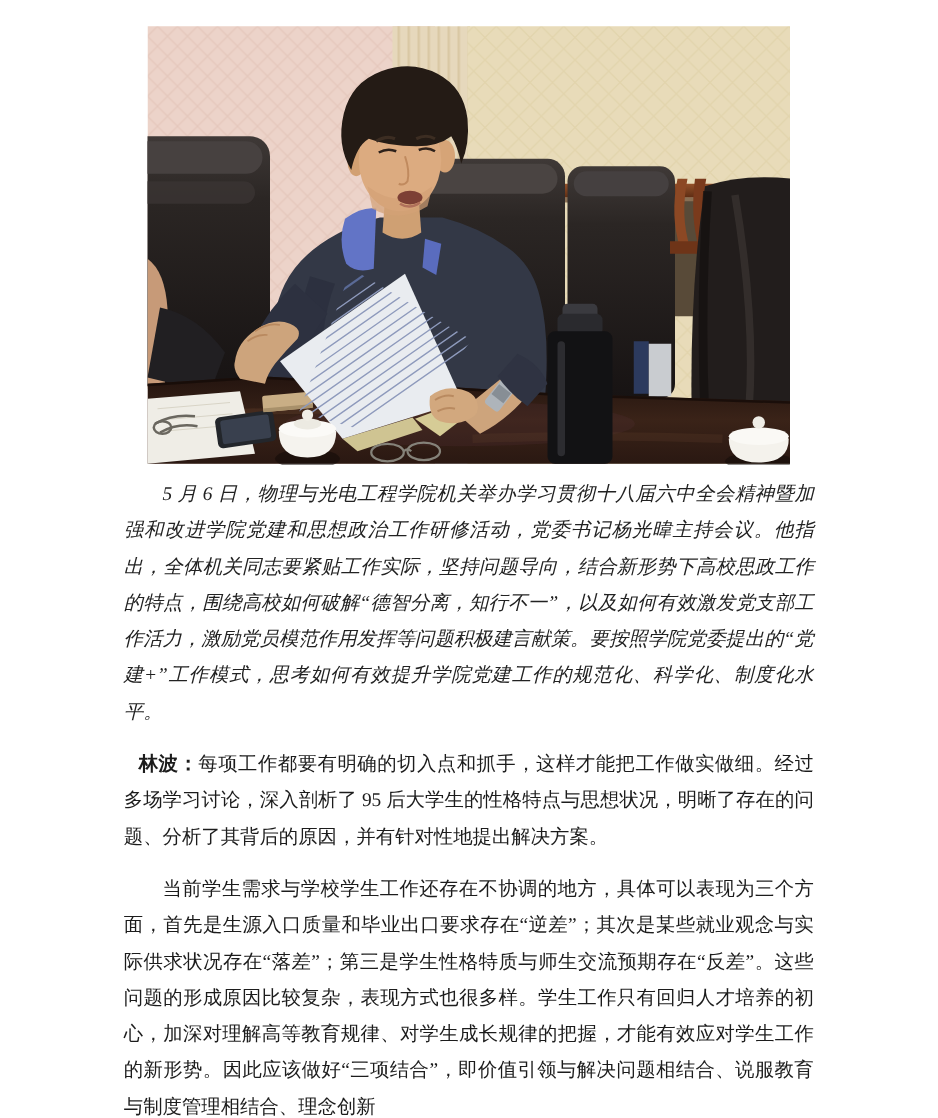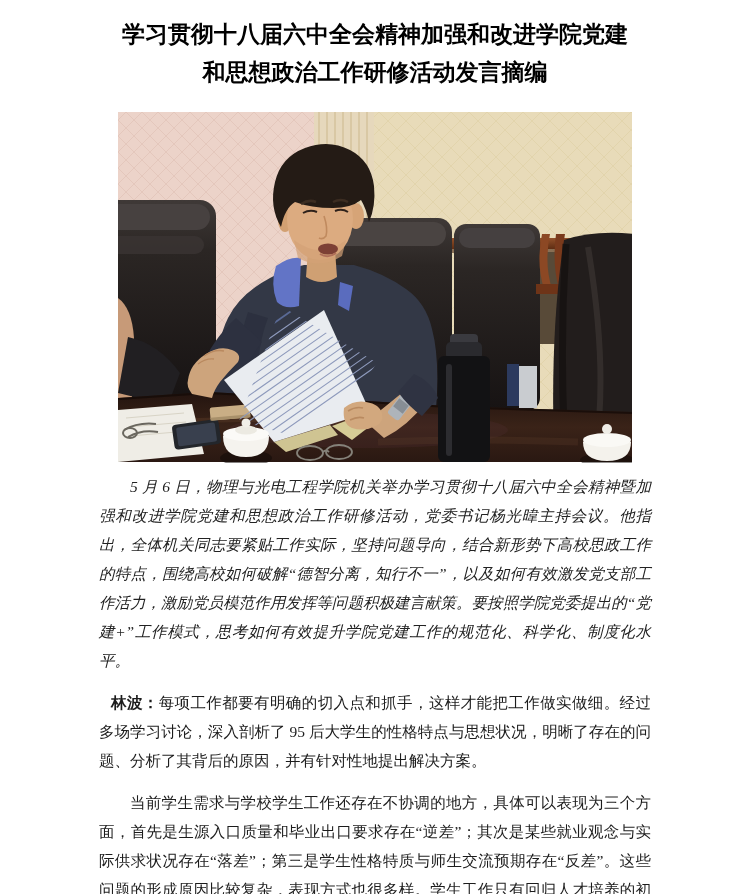--- a/index.html
+++ b/index.html
@@ -39,24 +39,20 @@
   .content p { margin: 0 0 13px 0; }
   .indent { text-indent: 2em; }
   .intro { font-style: italic; color: #222222; }
   .speaker { font-weight: 700; font-style: normal; margin-left: 12px; }
 </style>
 </head>
 <body>
 
 <div class="page">
 
-  <h1 class="title">
-    <span class="tline">学习贯彻十八届六中全会精神加强和改进学院党建</span>
-    <span class="tline">和思想政治工作研修活动发言摘编</span>
-  </h1>
 
   <div class="photo-wrap">
     <svg width="514" height="352" viewBox="0 0 514 350" xmlns="http://www.w3.org/2000/svg">
       <defs>
         <pattern id="pinkTex" width="16" height="16" patternUnits="userSpaceOnUse">
           <rect width="16" height="16" fill="#ecd3c9"></rect>
           <path d="M0 8 L8 0 M8 16 L16 8 M0 8 L8 16 M8 0 L16 8" stroke="#e2c2b7" stroke-width="1" fill="none" opacity="0.7"></path>
         </pattern>
         <pattern id="tanTex" width="18" height="18" patternUnits="userSpaceOnUse">
           <rect width="18" height="18" fill="#e8dbb9"></rect>

